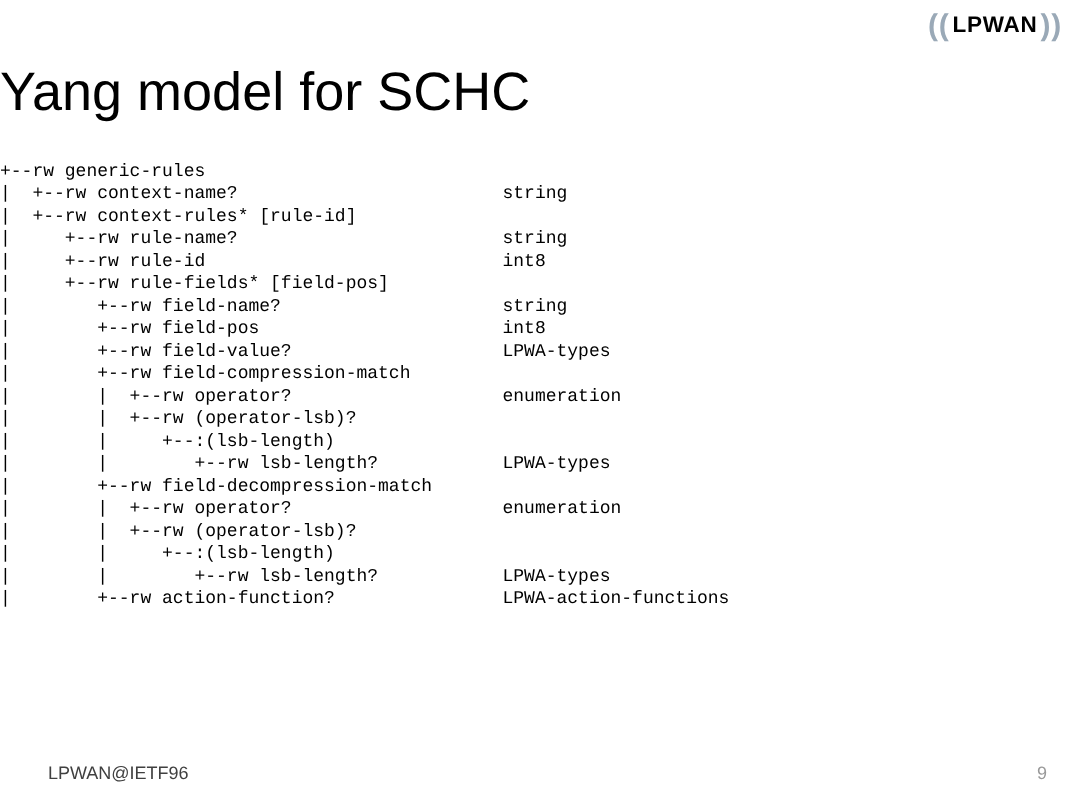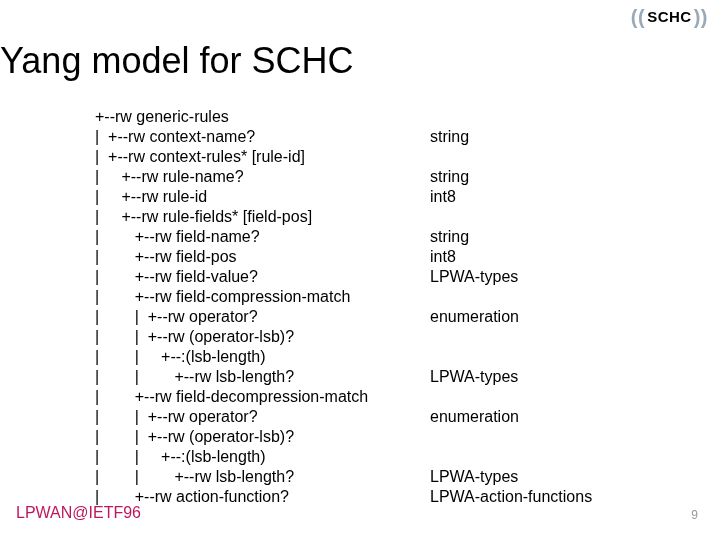--- a/index.html
+++ b/index.html
@@ -30,49 +30,48 @@
     padding: 0 2px;
   }
   .title {
     text-align: left;
     font-size: 36px;
     font-weight: 400;
     margin-top: 40px;
     margin-bottom: 25px;
   }
   .tree {
-    font-family: Liberation Sans, sans-serif;
-    font-size: 16px;
+    font-family: Liberation Mono, monospace;
+    font-size: 12px;
     line-height: 1.25;
     white-space: pre;
-    margin-left: 95px;
   }
   .tree .row { display: block; }
   .tree .path { display: inline-block; width: 335px; }
   .tree .type { display: inline-block; }
   .footer-left {
     position: absolute;
-    left: 16px;
+    left: 32px;
     bottom: 18px;
-    font-size: 16px;
-    color: #be185d;
+    font-size: 12px;
+    color: #404040;
   }
   .footer-right {
     position: absolute;
     right: 22px;
     bottom: 18px;
     font-size: 12px;
     color: #999;
   }
 </style>
 </head>
 <body>
 
 <div class="logo">
-  <span class="paren">((</span><span>SCHC</span><span class="paren">))</span>
+  <span class="paren">((</span><span>LPWAN</span><span class="paren">))</span>
 </div>
 
 <div class="title">Yang model for SCHC</div>
 
 <div class="tree" id="tree"><span class="row"><span class="path">+--rw generic-rules</span><span class="type"></span></span><span class="row"><span class="path">|  +--rw context-name?</span><span class="type">string</span></span><span class="row"><span class="path">|  +--rw context-rules* [rule-id]</span><span class="type"></span></span><span class="row"><span class="path">|     +--rw rule-name?</span><span class="type">string</span></span><span class="row"><span class="path">|     +--rw rule-id</span><span class="type">int8</span></span><span class="row"><span class="path">|     +--rw rule-fields* [field-pos]</span><span class="type"></span></span><span class="row"><span class="path">|        +--rw field-name?</span><span class="type">string</span></span><span class="row"><span class="path">|        +--rw field-pos</span><span class="type">int8</span></span><span class="row"><span class="path">|        +--rw field-value?</span><span class="type">LPWA-types</span></span><span class="row"><span class="path">|        +--rw field-compression-match</span><span class="type"></span></span><span class="row"><span class="path">|        |  +--rw operator?</span><span class="type">enumeration</span></span><span class="row"><span class="path">|        |  +--rw (operator-lsb)?</span><span class="type"></span></span><span class="row"><span class="path">|        |     +--:(lsb-length)</span><span class="type"></span></span><span class="row"><span class="path">|        |        +--rw lsb-length?</span><span class="type">LPWA-types</span></span><span class="row"><span class="path">|        +--rw field-decompression-match</span><span class="type"></span></span><span class="row"><span class="path">|        |  +--rw operator?</span><span class="type">enumeration</span></span><span class="row"><span class="path">|        |  +--rw (operator-lsb)?</span><span class="type"></span></span><span class="row"><span class="path">|        |     +--:(lsb-length)</span><span class="type"></span></span><span class="row"><span class="path">|        |        +--rw lsb-length?</span><span class="type">LPWA-types</span></span><span class="row"><span class="path">|        +--rw action-function?</span><span class="type">LPWA-action-functions</span></span></div>
 
 <div class="footer-left">LPWAN@IETF96</div>
 <div class="footer-right">9</div>
 
 </body></html>

